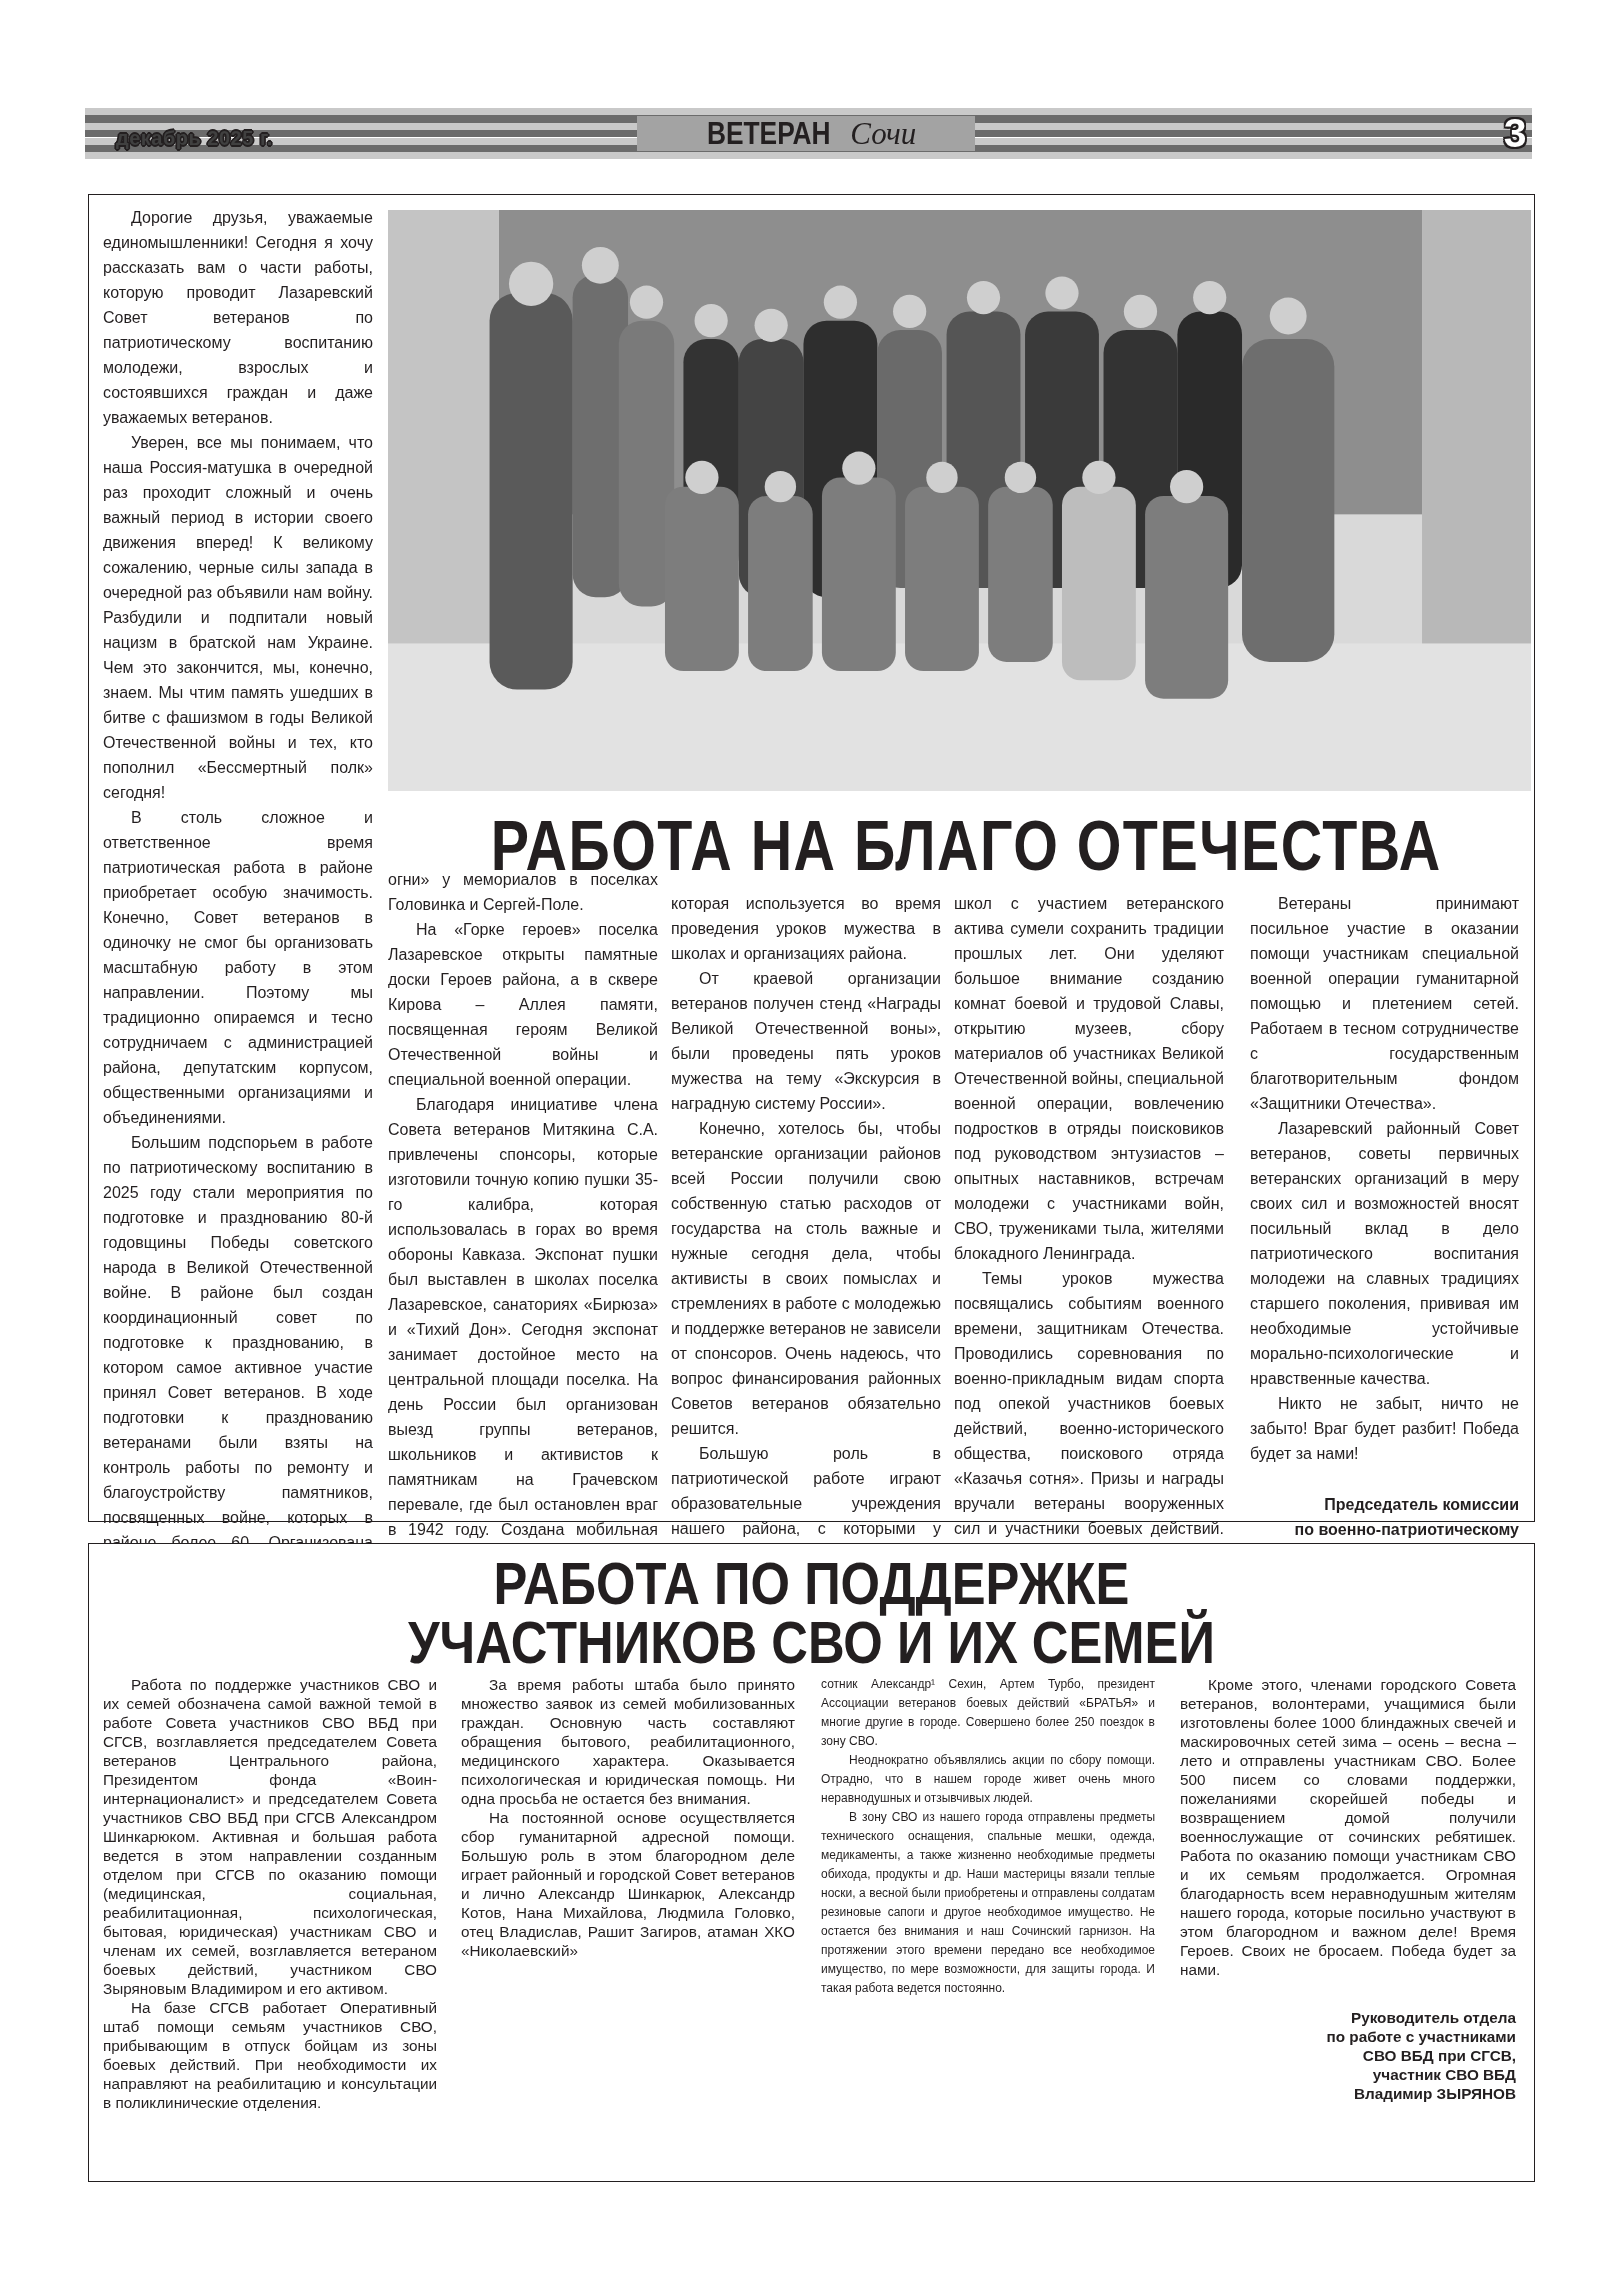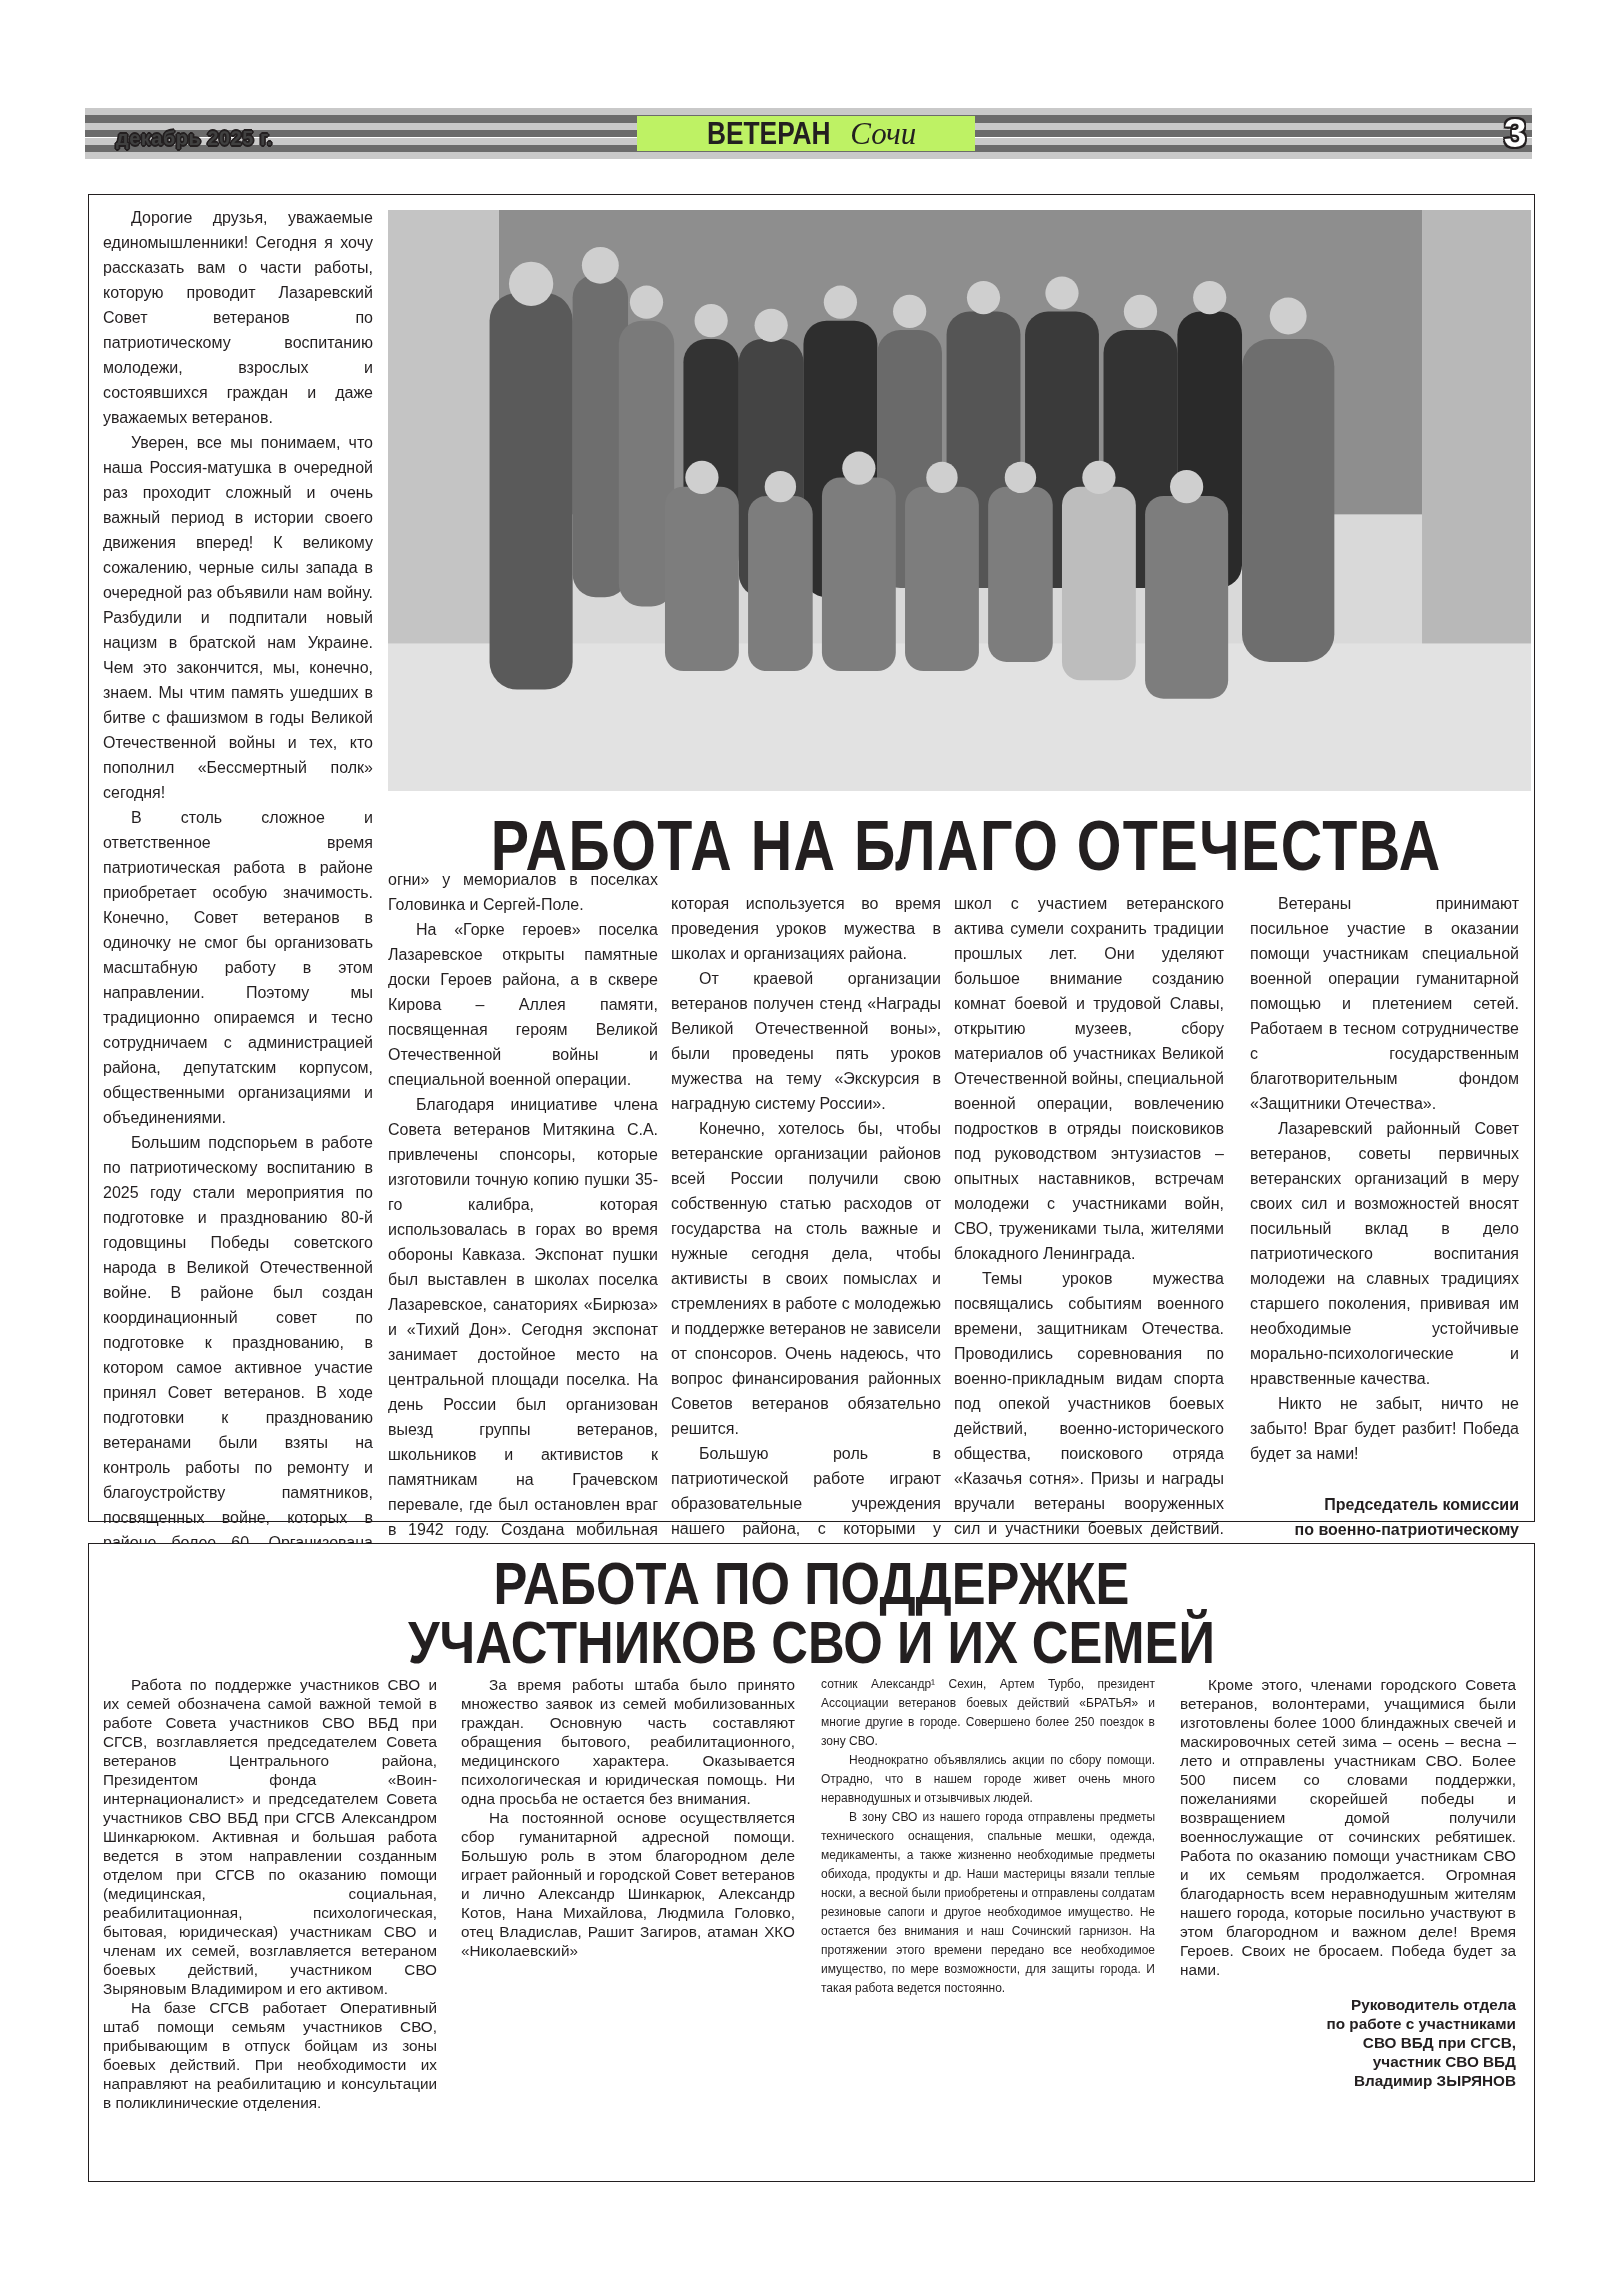--- a/index.html
+++ b/index.html
@@ -5,21 +5,21 @@
   html, body { margin:0; padding:0; background:#ffffff; }
   body { width:1619px; height:2290px; position:relative; overflow:hidden; font-family:"Liberation Sans", sans-serif; color:#231f20; }
 
   
   .header { position:absolute; left:85px; top:108px; width:1447px; height:52px; }
   .ribbon { position:absolute; left:0; right:0; height:7.4px; }
   .r-dark { background:#6b6b6b; }
   .r-light { background:#c9c9c9; }
   .issue-date { position:absolute; left:31px; top:18.5px; font-size:20px; font-weight:bold; color:#404040; letter-spacing:0.5px;
     text-shadow: -1.8px 0 #231f20, 1.8px 0 #231f20, 0 -1.8px #231f20, 0 1.8px #231f20, -0.9px -0.9px #231f20, 0.9px 0.9px #231f20, -0.9px 0.9px #231f20, 0.9px -0.9px #231f20; }
-  .masthead { position:absolute; left:552px; top:8.3px; width:338px; height:35px; background:#bef264; display:flex; align-items:center; justify-content:center; gap:9.2px; }
+  .masthead { position:absolute; left:552px; top:8.3px; width:338px; height:35px; background:#a3a3a3; display:flex; align-items:center; justify-content:center; gap:9.2px; }
   .masthead .m1 { font-size:31px; font-weight:bold; letter-spacing:0; transform:scaleX(0.85); display:inline-block; }
   .masthead .m2 { font-family:"Liberation Serif", serif; font-style:italic; font-size:31px; }
   .page-num { position:absolute; right:5.5px; top:1.8px; font-size:41px; font-weight:bold; color:#fff;
     text-shadow: -1.8px 0 #231f20, 1.8px 0 #231f20, 0 -1.8px #231f20, 0 1.8px #231f20, -1.8px -1.8px #231f20, 1.8px 1.8px #231f20, -1.8px 1.8px #231f20, 1.8px -1.8px #231f20; }
 
   
   .box { position:absolute; border:1.8px solid #231f20; box-sizing:border-box; background:#fff; }
   .box1 { left:88px; top:194px; width:1447px; height:1328px; }
   .box2 { left:88px; top:1543px; width:1447px; height:639px; }
 
@@ -174,21 +174,21 @@
 </div>
 
 <div class="col" style="left:821px; top:1675px; width:334px; font-size:12px; line-height:19px;">
   <p class="noindent">сотник Александр¹ Сехин, Артем Турбо, президент Ассоциации ветеранов боевых действий «БРАТЬЯ» и многие другие в городе. Совершено более 250 поездок в зону СВО.</p>
   <p>Неоднократно объявлялись акции по сбору помощи. Отрадно, что в нашем городе живет очень много неравнодушных и отзывчивых людей.</p>
   <p>В зону СВО из нашего города отправлены предметы технического оснащения, спальные мешки, одежда, медикаменты, а также жизненно необходимые предметы обихода, продукты и др. Наши мастерицы вязали теплые носки, а весной были приобретены и отправлены солдатам резиновые сапоги и другое необходимое имущество. Не остается без внимания и наш Сочинский гарнизон. На протяжении этого времени передано все необходимое имущество, по мере возможности, для защиты города. И такая работа ведется постоянно.</p>
 </div>
 
 <div class="col" style="left:1180px; top:1675px; width:336px; font-size:15.3px; line-height:19px;">
   <p>Кроме этого, членами городского Совета ветеранов, волонтерами, учащимися были изготовлены более 1000 блиндажных свечей и маскировочных сетей зима – осень – весна – лето и отправлены участникам СВО. Более 500 писем со словами поддержки, пожеланиями скорейшей победы и возвращением домой получили военнослужащие от сочинских ребятишек. Работа по оказанию помощи участникам СВО и их семьям продолжается. Огромная благодарность всем неравнодушным жителям нашего города, которые посильно участвуют в этом благородном и важном деле! Время Героев. Своих не бросаем. Победа будет за нами.</p>
-  <div class="sig" style="margin-top:16px;">
+  <div class="sig" style="margin-top:29px;">
     <div>Руководитель отдела</div>
     <div>по работе с участниками</div>
     <div>СВО ВБД при СГСВ,</div>
     <div>участник СВО ВБД</div>
     <div>Владимир ЗЫРЯНОВ</div>
   </div>
 </div>
 
 
 </body></html>

